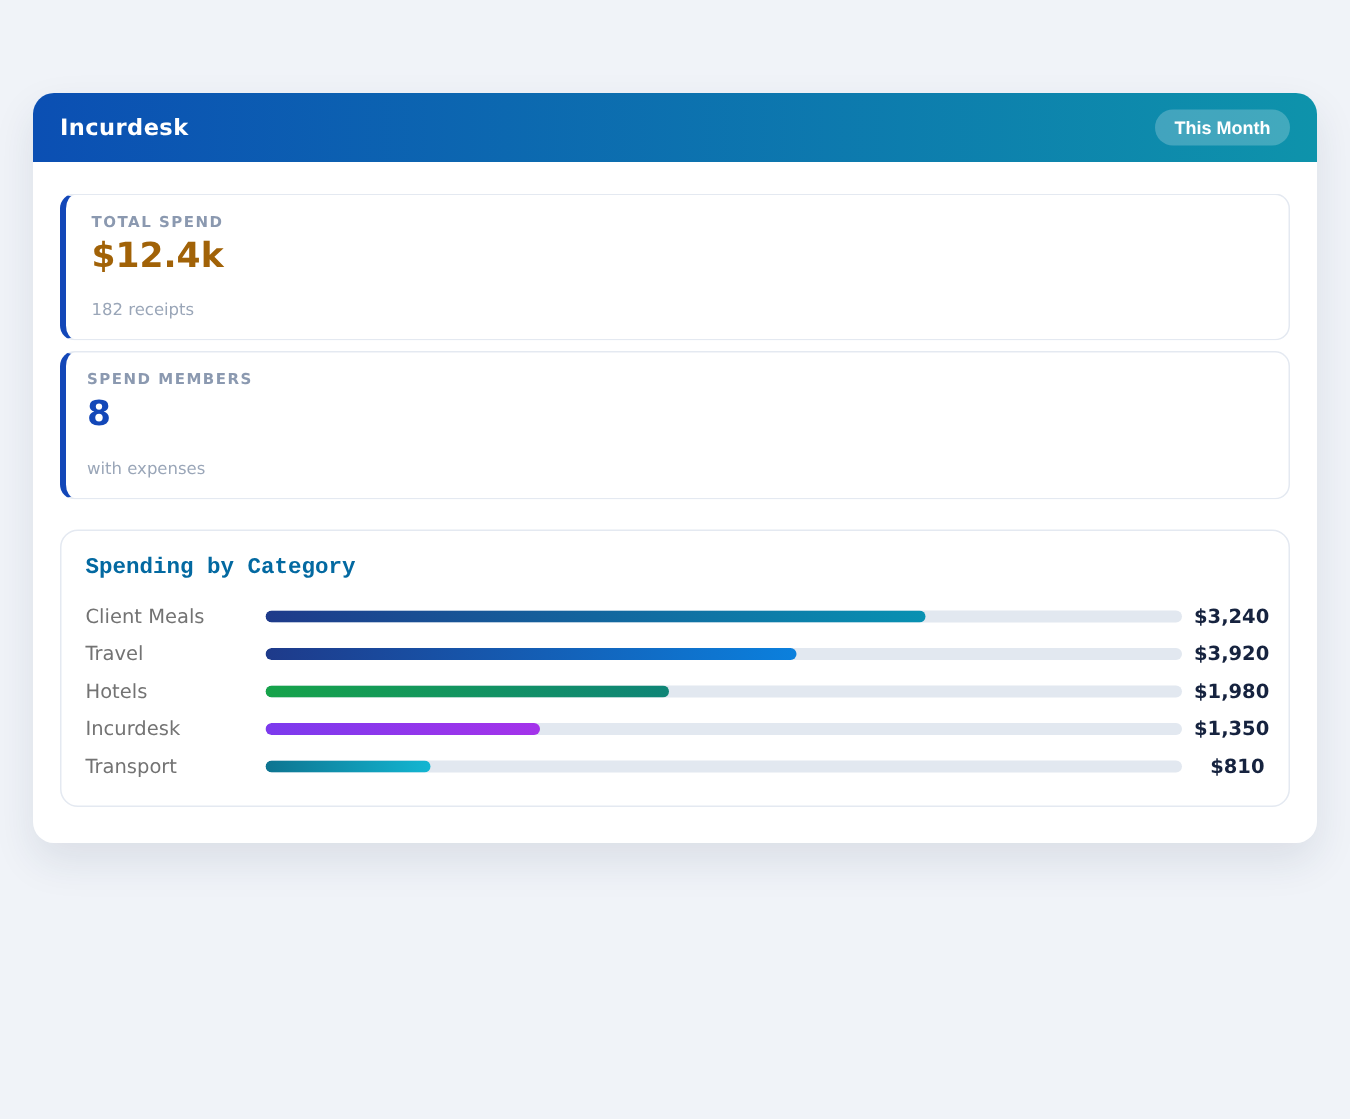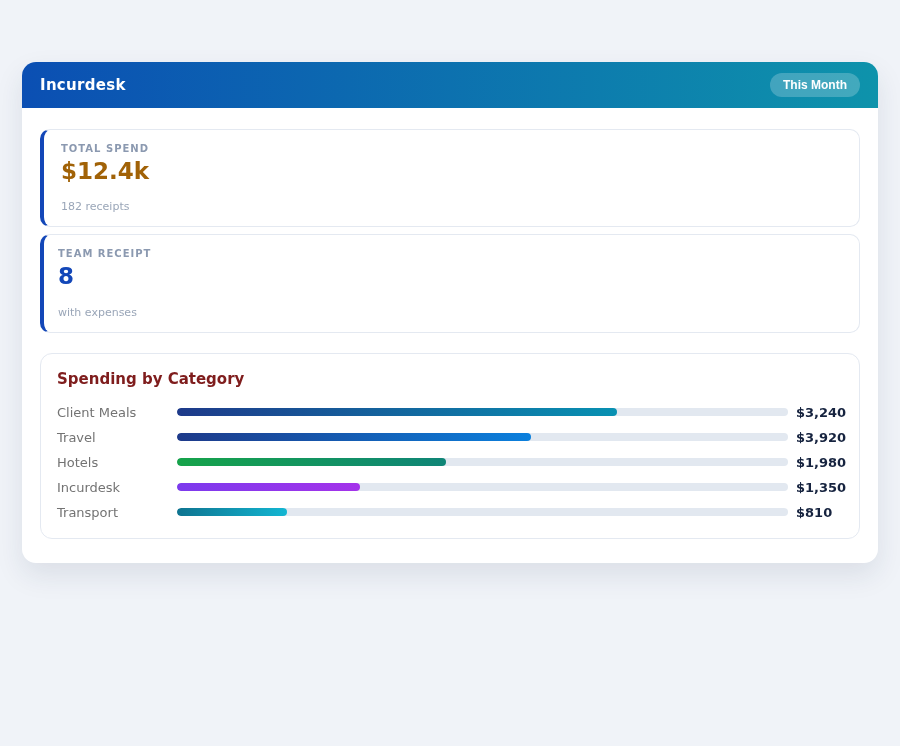--- a/index.html
+++ b/index.html
@@ -70,22 +70,23 @@
   .spend-card {
     margin-top: 20px;
     border: 1px solid #e4e9f1;
     border-radius: 12px;
     padding: 16px 16px 13px;
     background: #ffffff;
   }
   .spend-title {
     font-size: 15px;
     font-weight: bold;
-    color: #7f1d1d;
+    color: #0369a1;
     margin-bottom: 12px;
+    font-family: Liberation Mono, monospace;
   }
   .spend-row {
     display: flex;
     align-items: center;
     height: 25px;
   }
   .spend-label {
     width: 120px;
     flex: 0 0 120px;
     font-size: 13px;
@@ -99,21 +100,21 @@
     overflow: hidden;
   }
   .bar-fill {
     height: 100%;
     border-radius: 4px;
   }
   .spend-value {
     flex: 0 0 55px;
     width: 55px;
     padding-left: 8px;
-    text-align: left;
+    text-align: right;
     font-size: 13px;
     font-weight: bold;
     color: #16233f;
     white-space: nowrap;
   }
 </style>
 </head>
 <body>
 
 <div class="app-card">
@@ -125,21 +126,21 @@
 
   <div class="app-body">
 
     <div class="stat-card" style="border-left-color: rgb(19, 71, 184); padding-left: 17px;">
       <div class="stat-label">TOTAL SPEND</div>
       <div class="stat-value" style="color: #a16207;">$12.4k</div>
       <div class="stat-sub">182 receipts</div>
     </div>
 
     <div class="stat-card" style="border-left-color: rgb(19, 71, 184);">
-      <div class="stat-label">TEAM RECEIPT</div>
+      <div class="stat-label">SPEND MEMBERS</div>
       <div class="stat-value" style="color: rgb(19, 71, 184);">8</div>
       <div class="stat-sub">with expenses</div>
     </div>
 
 
 
     <div class="spend-card">
       <div class="spend-title">Spending by Category</div>
 
       <div class="spend-row">

